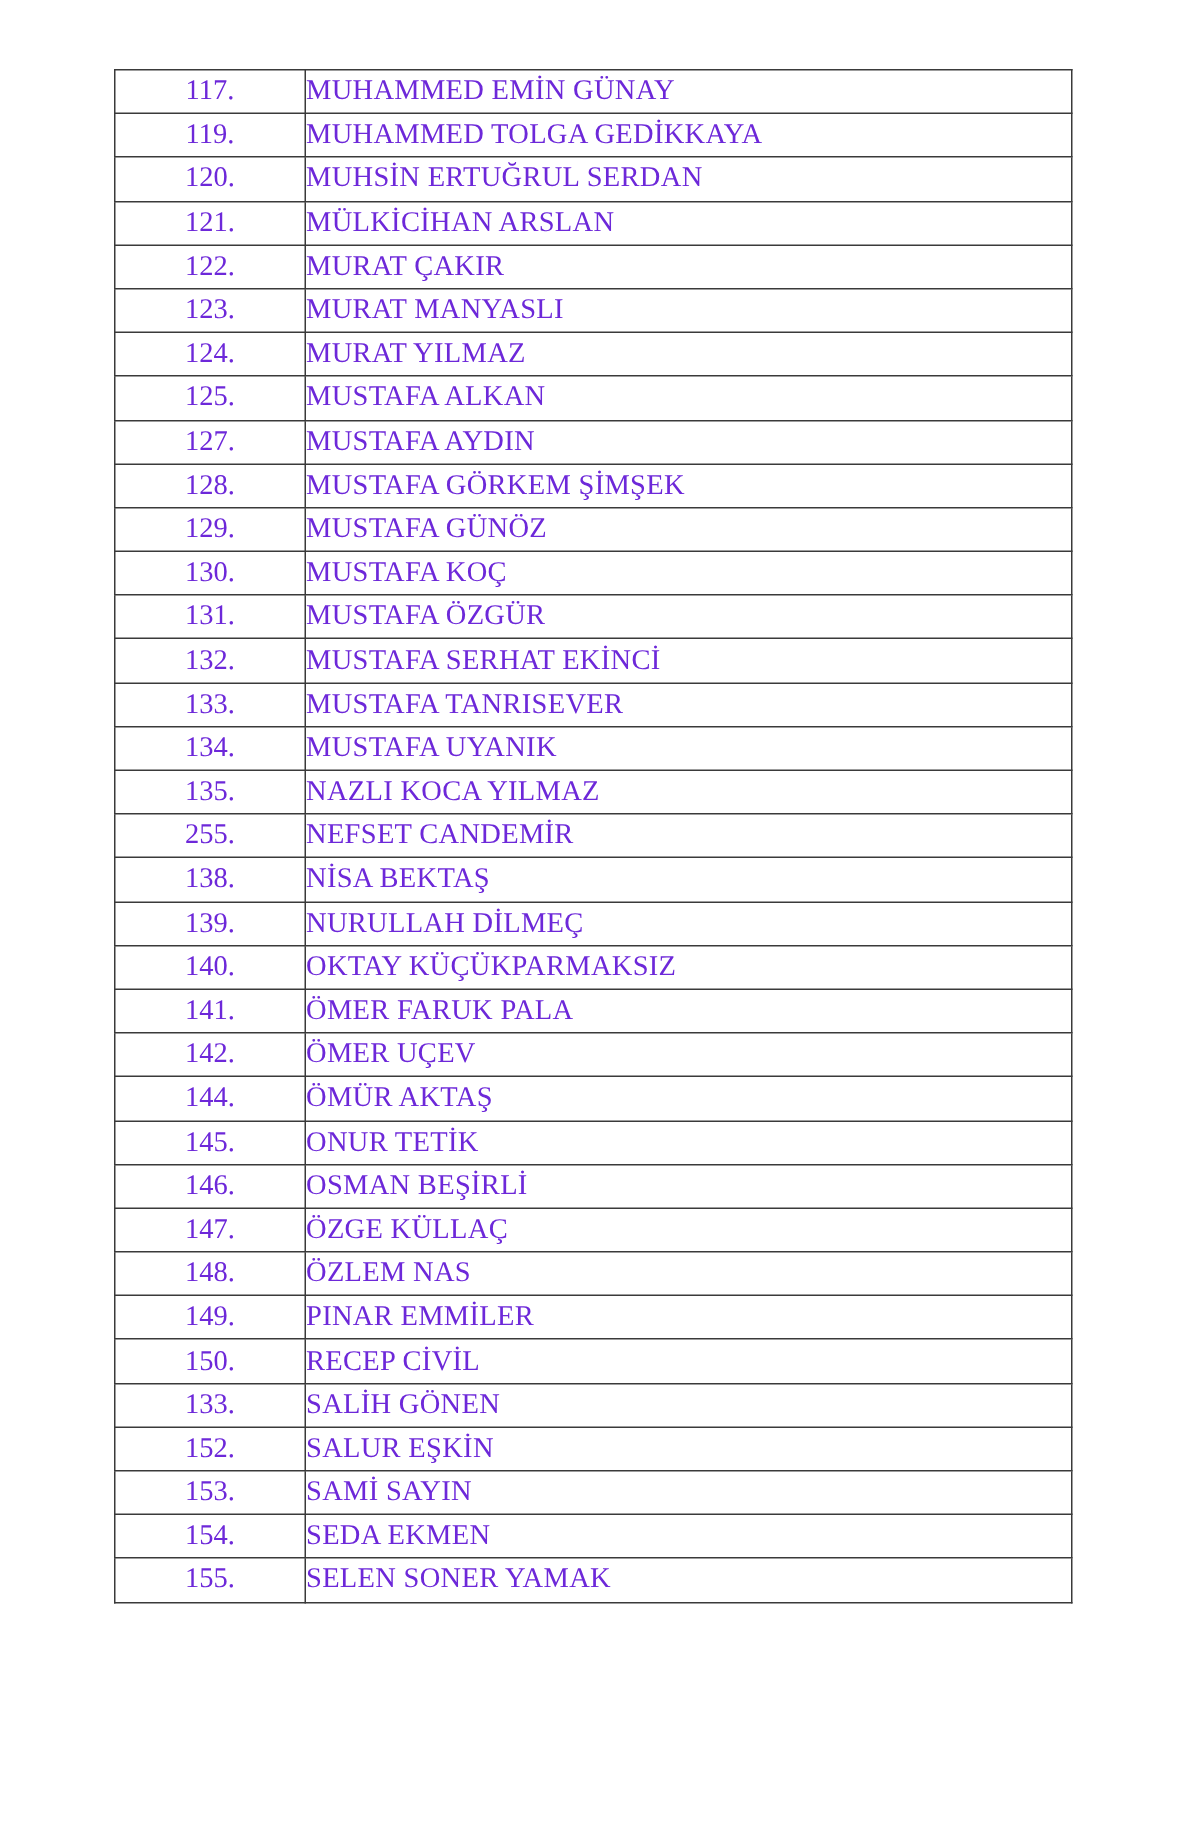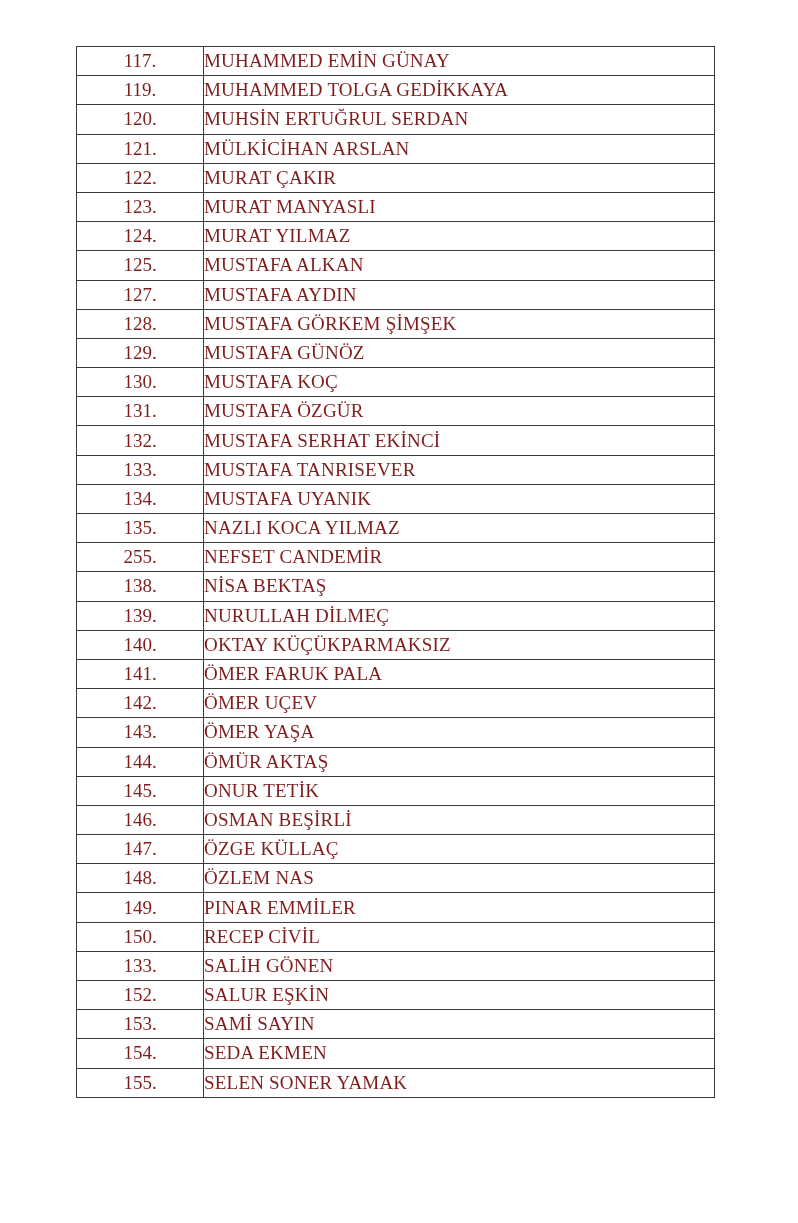--- a/index.html
+++ b/index.html
@@ -4,21 +4,21 @@
 <style>
   html, body { margin: 0; padding: 0; background: #ffffff; }
   body { width: 798px; height: 1223px; position: relative; overflow: hidden; }
   .page { position: absolute; left: 0; top: 0; width: 798px; height: 1223px; background: #ffffff; }
   table.names {
     position: absolute; left: 76px; top: 46px;
     width: 639px;
     border-collapse: collapse;
     font-family: "Liberation Serif", "DejaVu Serif", serif;
     font-size: 19px;
-    color: #7f1d1d;
+    color: #6d28d9;
   }
   table.names td {
     border: 1px solid #3a3a3a;
     height: 28.2px;
     padding: 0;
     line-height: 28px;
     vertical-align: middle;
   }
   td.num { width: 126px; text-align: center; padding-right: 4px; }
   td.name { padding-left: 6px; letter-spacing: 0.2px; }
@@ -115,24 +115,20 @@
         </tr>
         <tr>
           <td class="num">141.</td>
           <td class="name">ÖMER FARUK PALA</td>
         </tr>
         <tr>
           <td class="num">142.</td>
           <td class="name">ÖMER UÇEV</td>
         </tr>
         <tr>
-          <td class="num">143.</td>
-          <td class="name">ÖMER YAŞA</td>
-        </tr>
-        <tr>
           <td class="num">144.</td>
           <td class="name">ÖMÜR AKTAŞ</td>
         </tr>
         <tr>
           <td class="num">145.</td>
           <td class="name">ONUR TETİK</td>
         </tr>
         <tr>
           <td class="num">146.</td>
           <td class="name">OSMAN BEŞİRLİ</td>

